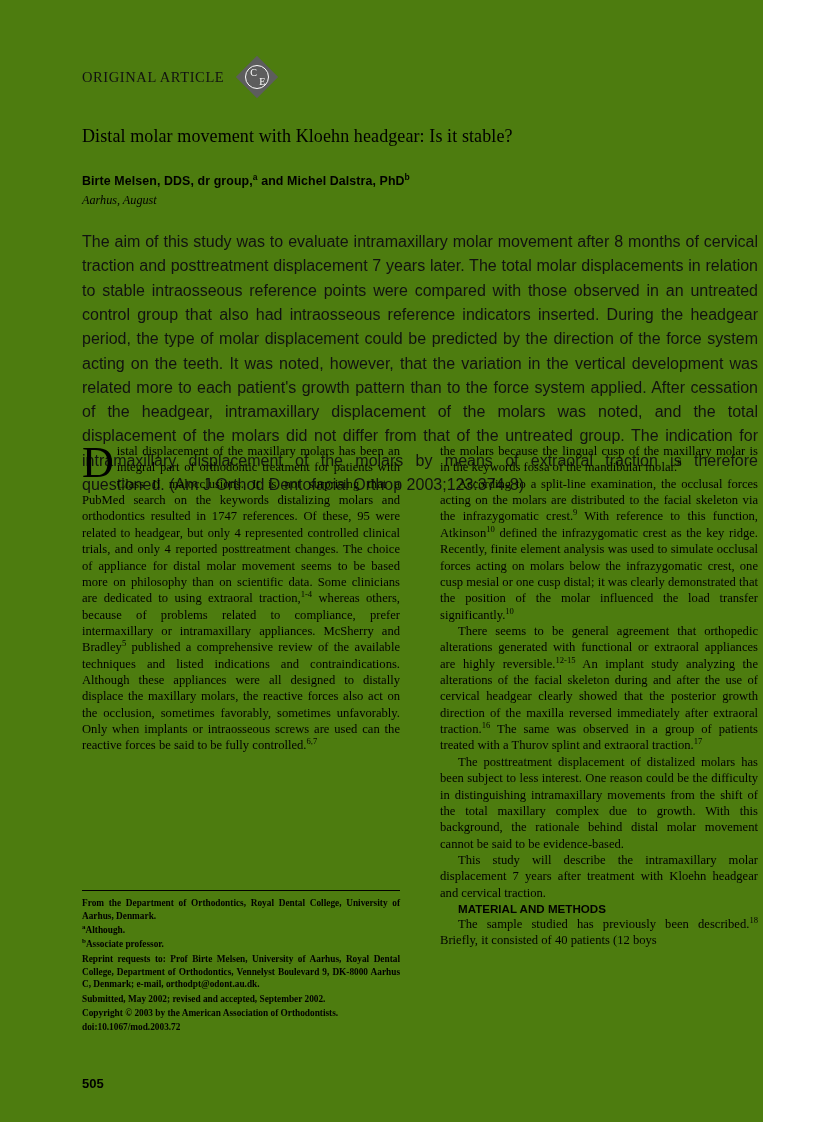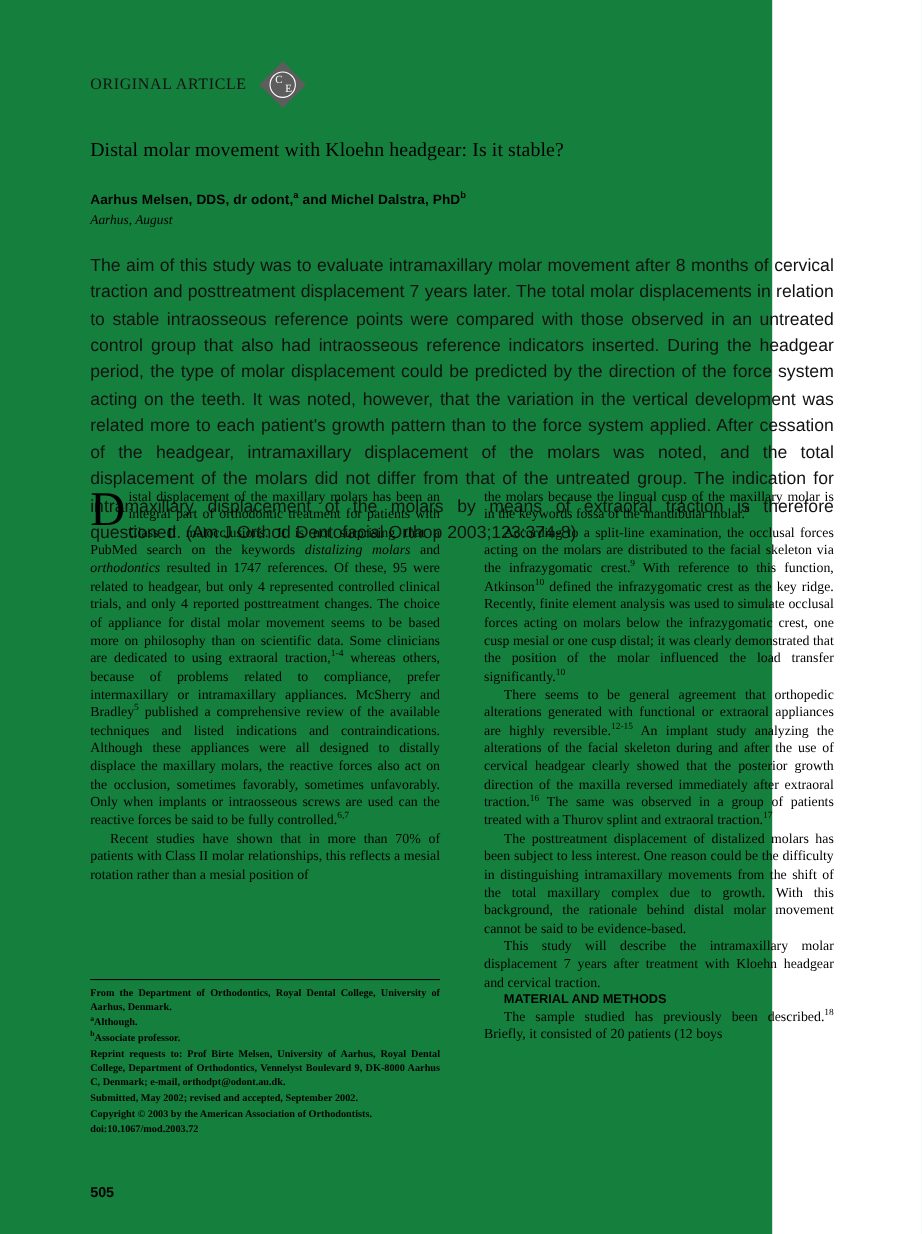--- a/index.html
+++ b/index.html
@@ -11,23 +11,23 @@
     width: 838px;
     height: 1122px;
     font-family: "Liberation Serif", serif;
     color: #000000;
     position: relative;
     overflow: hidden;
   }
   .page {
     position: absolute;
     left: 0; top: 0;
-    width: 702px;
+    width: 763px;
     height: 1122px;
-    background: #15803d;
+    background: #4d7c0f;
   }
   .content {
     position: absolute;
     left: 82px;
     top: 54px;
     width: 676px;
   }
 
   
   .header-row {
@@ -134,21 +134,21 @@
   .col p.first { text-indent: 0; }
   .dropcap {
     float: left;
     font-size: 44px;
     line-height: 36px;
     padding-right: 3px;
     padding-top: 2px;
     font-family: "Liberation Serif", serif;
   }
   sup { font-size: 8.6px; line-height: 0; }
-  .it { font-style: italic; }
+  .it { }
 
   
   .footnotes {
     position: absolute;
     left: 82px;
     top: 890px;
     width: 318px;
     font-size: 9.3px;
     line-height: 1.38;
     text-align: justify;
@@ -195,42 +195,41 @@
         <div class="dia"></div>
         <div class="ring"></div>
         <div class="c-letter">C</div>
         <div class="e-letter">E</div>
       </div>
     </div>
 
     <div class="title">Distal molar movement with Kloehn headgear: Is it stable?</div>
 
     <div class="authors">
-      <span>Aarhus Melsen, DDS, dr odont,</span><sup>a</sup><span> and Michel Dalstra, PhD</span><sup>b</sup>
+      <span>Birte Melsen, DDS, dr group,</span><sup>a</sup><span> and Michel Dalstra, PhD</span><sup>b</sup>
     </div>
     <div class="affil">Aarhus, August</div>
 
     <div class="abstract">The aim of this study was to evaluate intramaxillary molar movement after 8 months of cervical traction and posttreatment displacement 7 years later. The total molar displacements in relation to stable intraosseous reference points were compared with those observed in an untreated control group that also had intraosseous reference indicators inserted. During the headgear period, the type of molar displacement could be predicted by the direction of the force system acting on the teeth. It was noted, however, that the variation in the vertical development was related more to each patient's growth pattern than to the force system applied. After cessation of the headgear, intramaxillary displacement of the molars was noted, and the total displacement of the molars did not differ from that of the untreated group. The indication for intramaxillary displacement of the molars by means of extraoral traction is therefore questioned.  (Am J Orthod Dentofacial Orthop 2003;123:374-8)</div>
   </div>
 
   <div class="columns">
 
     <div class="col col-left">
       <p class="first"><span class="dropcap">D</span><span>istal displacement of the maxillary molars has been an integral part of orthodontic treatment for patients with Class II malocclusions. It is not surprising that a PubMed search on the keywords </span><span class="it">distalizing molars</span><span> and </span><span class="it">orthodontics</span><span> resulted in 1747 references. Of these, 95 were related to headgear, but only 4 represented controlled clinical trials, and only 4 reported posttreatment changes. The choice of appliance for distal molar movement seems to be based more on philosophy than on scientific data. Some clinicians are dedicated to using extraoral traction,</span><sup>1-4</sup><span> whereas others, because of problems related to compliance, prefer intermaxillary or intramaxillary appliances. McSherry and Bradley</span><sup>5</sup><span> published a comprehensive review of the available techniques and listed indications and contraindications. Although these appliances were all designed to distally displace the maxillary molars, the reactive forces also act on the occlusion, sometimes favorably, sometimes unfavorably. Only when implants or intraosseous screws are used can the reactive forces be said to be fully controlled.</span><sup>6,7</sup></p>
-      <p>Recent studies have shown that in more than 70% of patients with Class II molar relationships, this reflects a mesial rotation rather than a mesial position of</p>
     </div>
 
     <div class="col col-right">
       <p class="first"><span>the molars because the lingual cusp of the maxillary molar is in the keywords fossa of the mandibular molar.</span><sup>8</sup></p>
       <p><span>According to a split-line examination, the occlusal forces acting on the molars are distributed to the facial skeleton via the infrazygomatic crest.</span><sup>9</sup><span> With reference to this function, Atkinson</span><sup>10</sup><span> defined the infrazygomatic crest as the key ridge. Recently, finite element analysis was used to simulate occlusal forces acting on molars below the infrazygomatic crest, one cusp mesial or one cusp distal; it was clearly demonstrated that the position of the molar influenced the load transfer significantly.</span><sup>10</sup></p>
       <p><span>There seems to be general agreement that orthopedic alterations generated with functional or extraoral appliances are highly reversible.</span><sup>12-15</sup><span> An implant study analyzing the alterations of the facial skeleton during and after the use of cervical headgear clearly showed that the posterior growth direction of the maxilla reversed immediately after extraoral traction.</span><sup>16</sup><span> The same was observed in a group of patients treated with a Thurov splint and extraoral traction.</span><sup>17</sup></p>
       <p>The posttreatment displacement of distalized molars has been subject to less interest. One reason could be the difficulty in distinguishing intramaxillary movements from the shift of the total maxillary complex due to growth. With this background, the rationale behind distal molar movement cannot be said to be evidence-based.</p>
       <p>This study will describe the intramaxillary molar displacement 7 years after treatment with Kloehn headgear and cervical traction.</p>
       <p class="sec-head">MATERIAL AND METHODS</p>
-      <p><span>The sample studied has previously been described.</span><sup>18</sup><span> Briefly, it consisted of 20 patients (12 boys</span></p>
+      <p><span>The sample studied has previously been described.</span><sup>18</sup><span> Briefly, it consisted of 40 patients (12 boys</span></p>
     </div>
   </div>
 
   <div class="footnotes">
     <div class="rule"></div>
     <p>From the Department of Orthodontics, Royal Dental College, University of Aarhus, Denmark.</p>
     <p><sup>a</sup><span>Although.</span></p>
     <p><sup>b</sup><span>Associate professor.</span></p>
     <p>Reprint requests to: Prof Birte Melsen, University of Aarhus, Royal Dental College, Department of Orthodontics, Vennelyst Boulevard 9, DK-8000 Aarhus C, Denmark; e-mail, orthodpt@odont.au.dk.</p>
     <p>Submitted, May 2002; revised and accepted, September 2002.</p>

